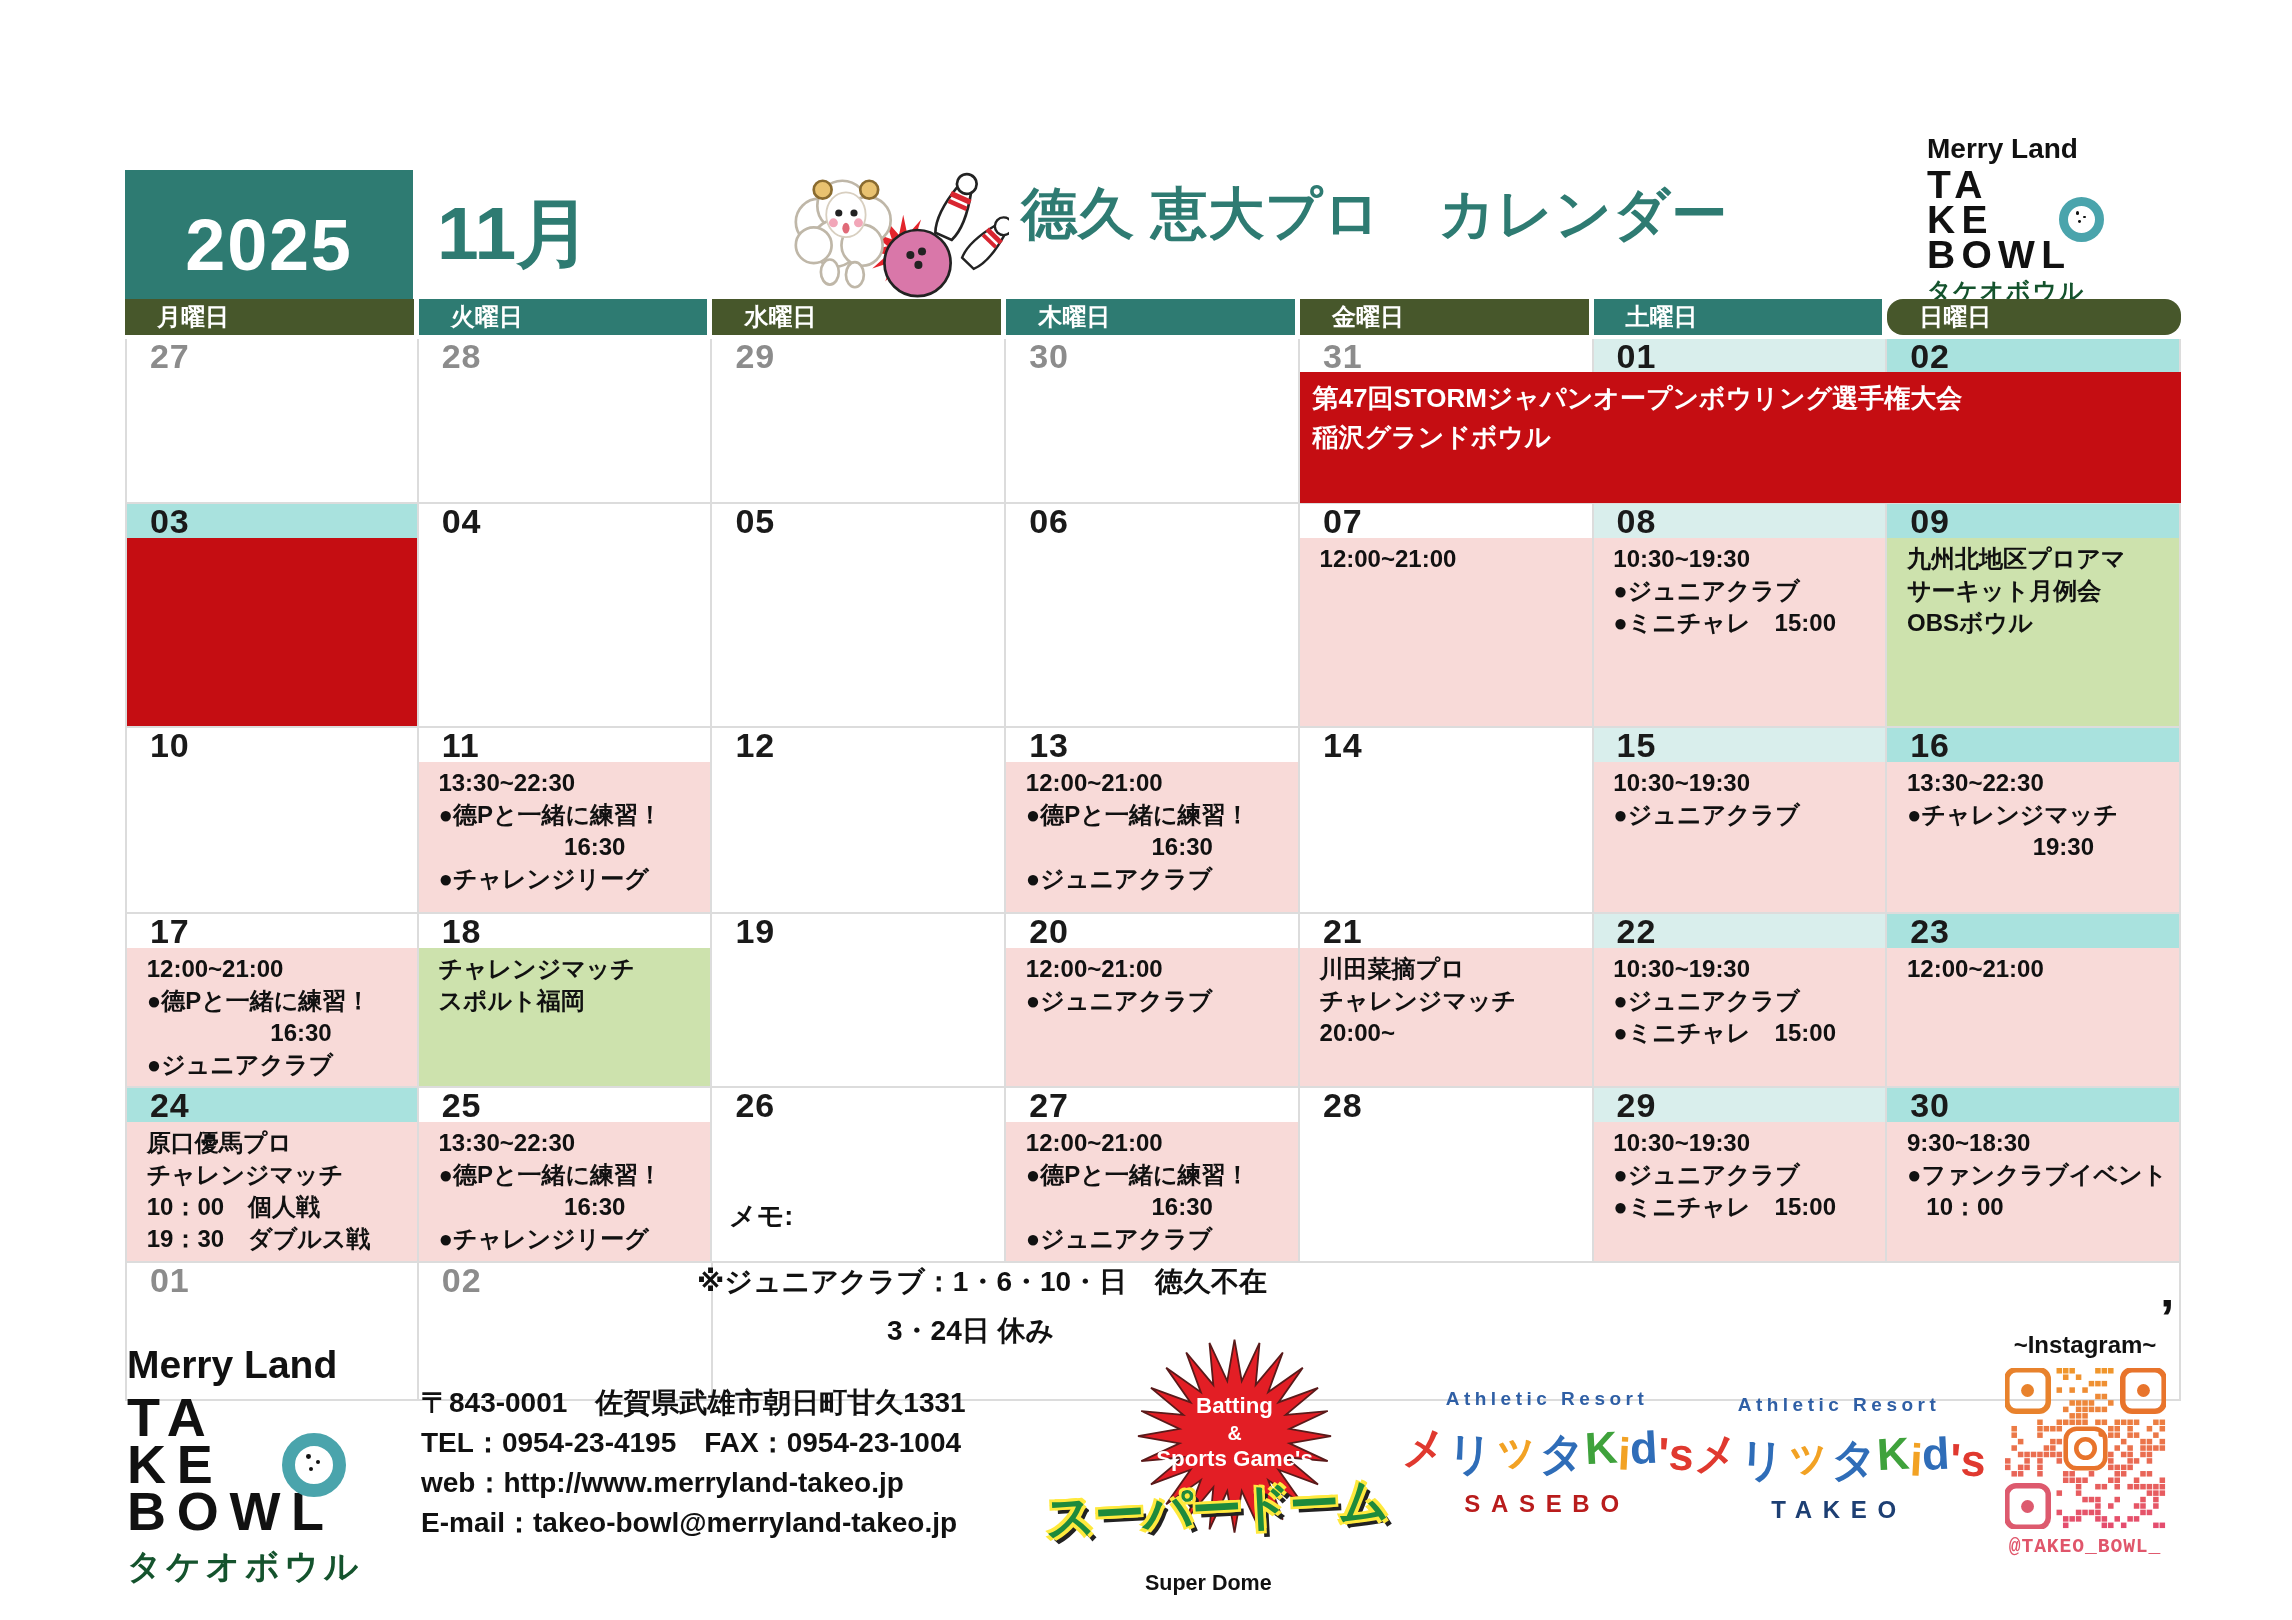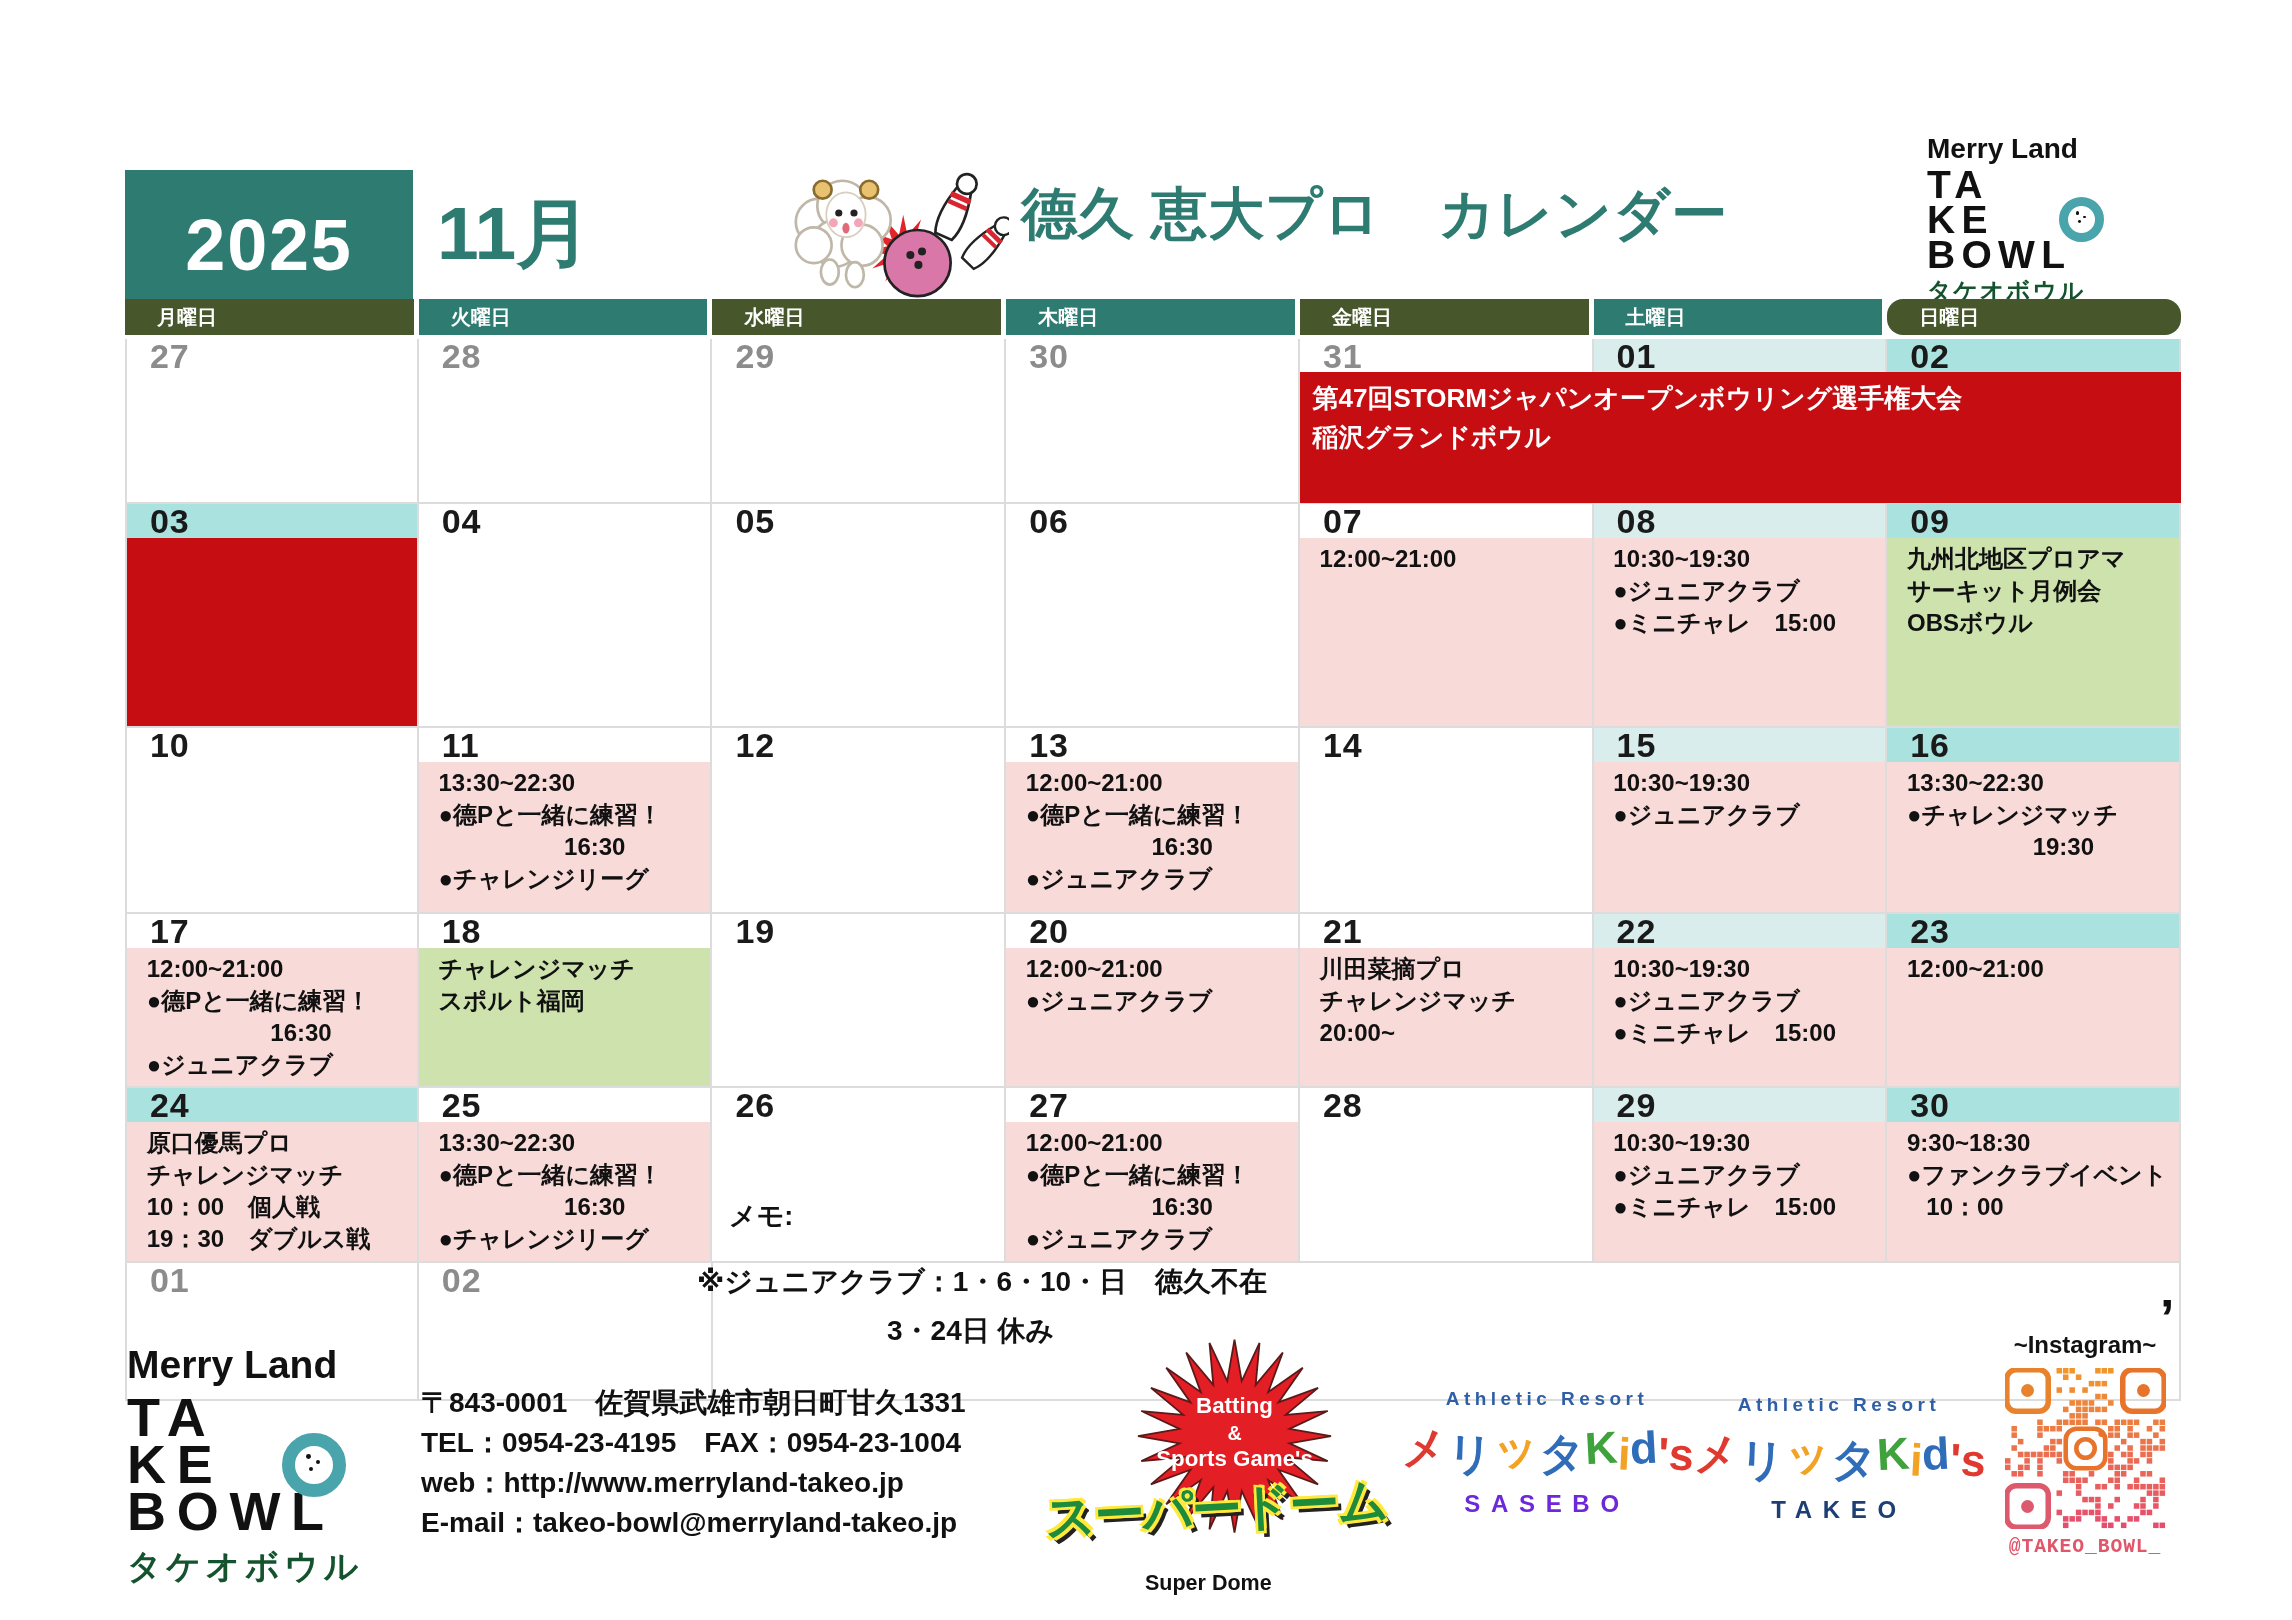--- a/index.html
+++ b/index.html
@@ -33,21 +33,21 @@
 
   .logo-foot{position:absolute;left:127px;top:1343px;width:296px;}
   .logo-foot .ml-brand{font-size:39px;}
   .logo-foot .ml-letters{font-size:54px;line-height:47px;letter-spacing:10.7px;margin-top:7.2px;width:269px;}
   .logo-foot .ml-ball{right:50px;top:39px;width:64px;height:64px;border:13.4px solid var(--ball-teal);}
   .logo-foot .ml-kana{font-size:34px;letter-spacing:4.5px;margin-top:9px;}
 
   
   .calendar{position:absolute;left:125px;top:299px;width:2056px;}
   .weekday-row{display:flex;height:36px;margin-bottom:3.6px;}
-  .wd{width:294px;box-sizing:border-box;color:#fff;font-weight:bold;font-size:20px;
+  .wd{width:294px;box-sizing:border-box;color:#fff;font-weight:bold;font-size:24px;
       display:flex;align-items:center;padding-left:32px;border-right:5.4px solid #fff;}
   .wd:last-child{border-right:none;border-radius:16px;}
   .wd-olive{background:var(--olive);} .wd-teal{background:var(--teal);}
 
   .week-row{display:flex;}
   .cell{width:294px;box-sizing:border-box;border-right:2.7px solid var(--grid);border-bottom:2.7px solid var(--grid);
         display:flex;flex-direction:column;background:#fff;overflow:hidden;}
   .cell.c0{border-left:2.7px solid var(--grid);}
   .memo-cell{background:#fff;}
   .date-strip{height:34px;flex:0 0 34px;display:flex;align-items:center;}
@@ -83,21 +83,21 @@
 
   .kids{position:absolute;width:296px;text-align:center;}
   #kids-sasebo{left:1399px;top:1388px;}
   #kids-takeo{left:1691px;top:1394px;}
   .kids-top{font-weight:bold;font-size:19px;letter-spacing:4.5px;color:#2F5FA5;white-space:nowrap;}
   .kids-chars{font-weight:800;font-size:45px;margin-top:10.7px;white-space:nowrap;}
   .kids-chars span{display:inline-block;}
   .kids-chars span:nth-child(odd){transform:translateY(-2.7px) rotate(-3deg);}
   .kids-chars span:nth-child(even){transform:translateY(3.6px) rotate(3deg);}
   .kids-loc{font-weight:bold;font-size:24px;letter-spacing:10.7px;margin-top:9px;}
-  #kids-sasebo .kids-loc{color:#6d28d9;}
+  #kids-sasebo .kids-loc{color:#b91c1c;}
   #kids-takeo .kids-loc{color:#1D3F73;}
 
   .insta{position:absolute;left:1990px;top:1331px;width:190px;text-align:center;}
   .insta-head{font-weight:bold;font-size:24px;color:#111;}
   .insta-qr{margin:9px auto 7.2px;display:block;}
   .insta-handle{font-family:"Liberation Mono","DejaVu Sans Mono",monospace;font-weight:bold;font-size:19.7px;
                 color:#E0566B;letter-spacing:0.9px;}
   .quote-mark{position:absolute;left:2160px;top:1288px;font-size:52px;font-weight:800;color:#111;}
 </style>
 </head>

